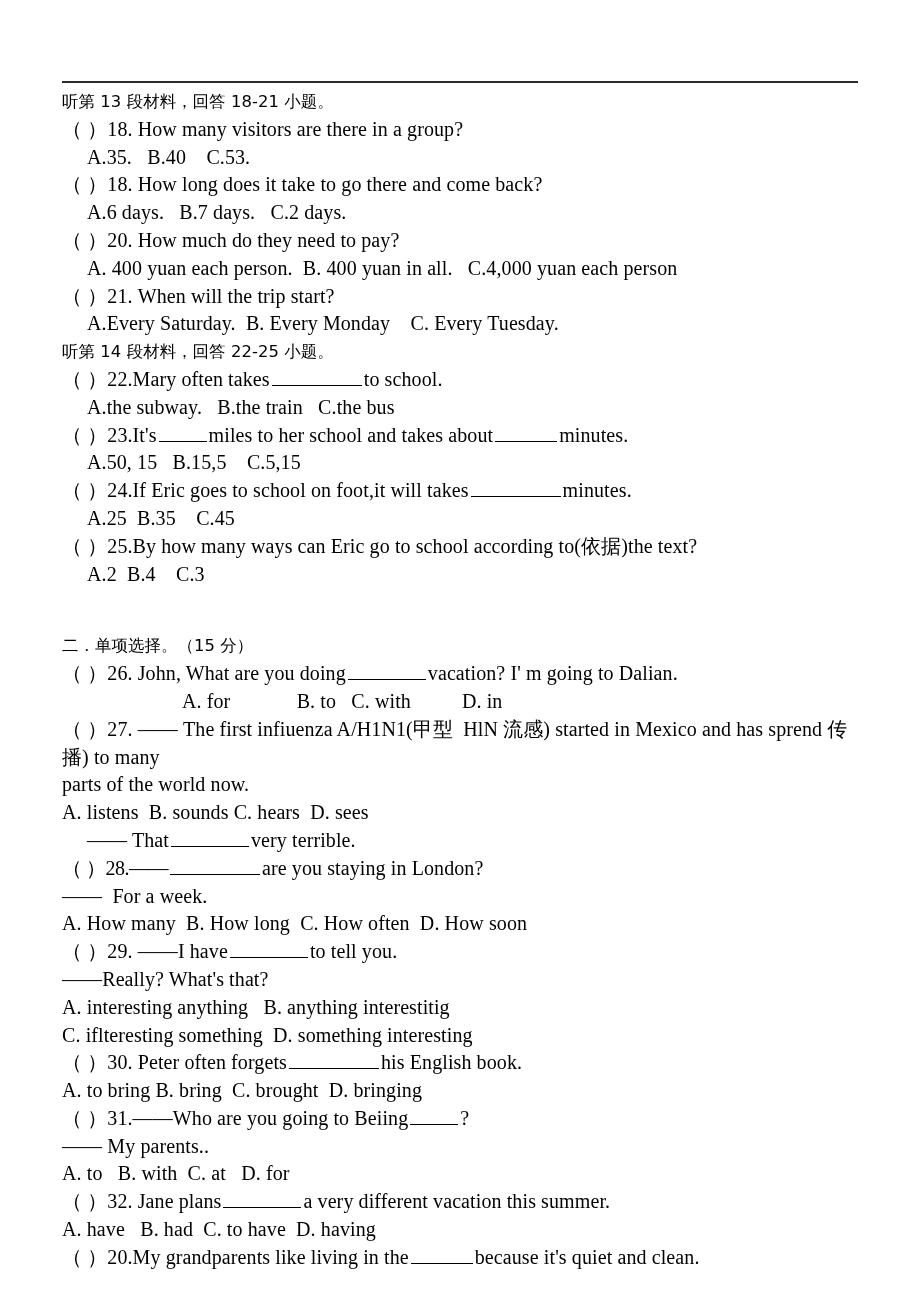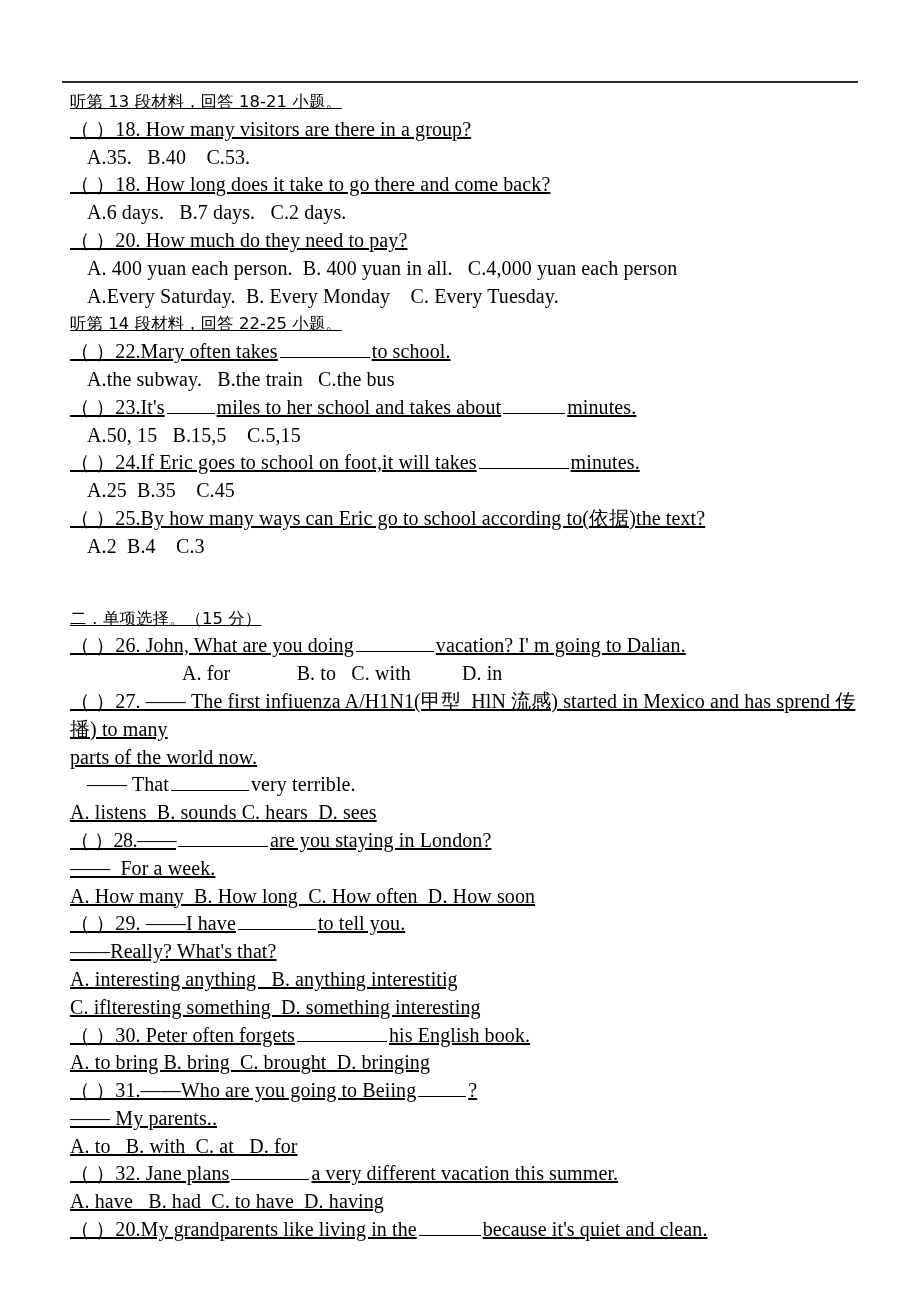--- a/index.html
+++ b/index.html
@@ -42,21 +42,21 @@
   }
 
   .line {
     font-size: 20px;
     line-height: 27.8px;
     white-space: pre-wrap;
     letter-spacing: 0.1px;
   }
 
   
-  .i0 { margin-left: 8px; text-decoration: underline; }
+  .i0 { margin-left: 0; }
   .i1 { margin-left: 25px; }   
   .i2 { margin-left: 120px; }   
 
   .cjk {
     font-family: "DejaVu Sans", "Liberation Sans", sans-serif;
     font-size: 16.4px;
   }
 
   
   .wide {
@@ -96,20 +96,21 @@
 
     <div class="line i0">（ ）18. How many visitors are there in a group?</div>
     <div class="line i1">A.35.   B.40    C.53.</div>
 
     <div class="line i0">（ ）18. How long does it take to go there and come back?</div>
     <div class="line i1">A.6 days.   B.7 days.   C.2 days.</div>
 
     <div class="line i0">（ ）20. How much do they need to pay?</div>
     <div class="line i1">A. 400 yuan each person.  B. 400 yuan in all.   C.4,000 yuan each person</div>
 
+    <div class="line i0">（ ）21. When will the trip start?</div>
     <div class="line i1">A.Every Saturday.  B. Every Monday    C. Every Tuesday.</div>
 
     <div class="line i0 cjk">听第 14 段材料，回答 22-25 小题。</div>
 
     <div class="line i0"><span>（ ）22.Mary often takes</span><span class="blank b-xl"></span><span>to school.</span></div>
     <div class="line i1">A.the subway.   B.the train   C.the bus</div>
 
     <div class="line i0"><span>（ ）23.It's</span><span class="blank b-sm"></span><span>miles to her school and takes about</span><span class="blank b-md"></span><span>minutes.</span></div>
     <div class="line i1">A.50, 15   B.15,5    C.5,15</div>
 
@@ -121,22 +122,22 @@
 
     <div class="gap-block"></div>
 
     <div class="line i0 cjk">二．单项选择。（15 分）</div>
 
     <div class="line i0"><span>（ ）26. John, What are you doing</span><span class="blank b-lg"></span><span>vacation? I' m going to Dalian.</span></div>
     <div class="line i2">A. for             B. to   C. with          D. in</div>
 
     <div class="line i0 wide">（ ）27. —— The first infiuenza A/H1N1(甲型  HlN 流感) started in Mexico and has sprend 传播) to many</div>
     <div class="line i0">parts of the world now.</div>
+    <div class="line i0">A. listens  B. sounds C. hears  D. sees</div>
     <div class="line i1"><span>—— That</span><span class="blank b-lg"></span><span>very terrible.</span></div>
-    <div class="line i0">A. listens  B. sounds C. hears  D. sees</div>
 
     <div class="line i0"><span class="dash">（ ）28.——</span><span class="blank b-xl"></span><span>are you staying in London?</span></div>
     <div class="line i0">——  For a week.</div>
     <div class="line i0">A. How many  B. How long  C. How often  D. How soon</div>
 
     <div class="line i0"><span>（ ）29. ——I have</span><span class="blank b-lg"></span><span>to tell you.</span></div>
     <div class="line i0">——Really? What's that?</div>
     <div class="line i0">A. interesting anything   B. anything interestitig</div>
     <div class="line i0">C. iflteresting something  D. something interesting</div>
 

